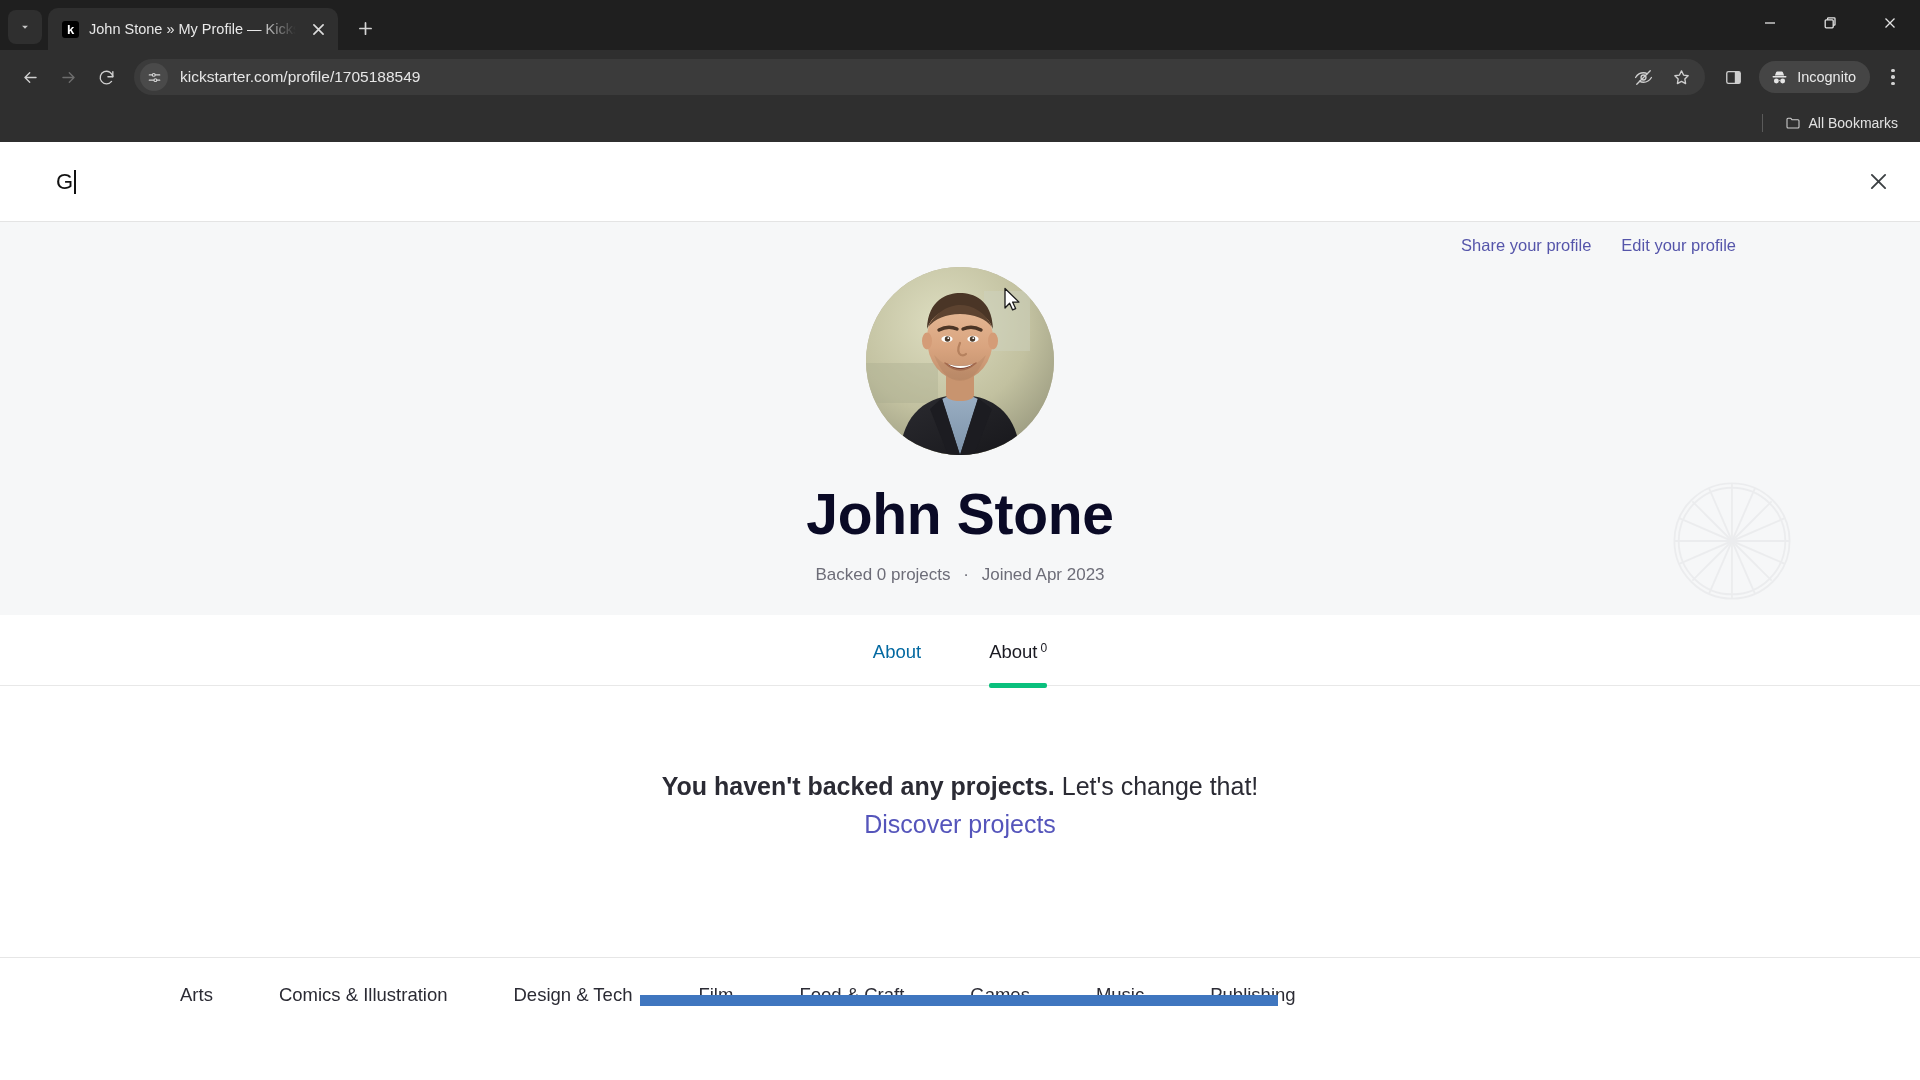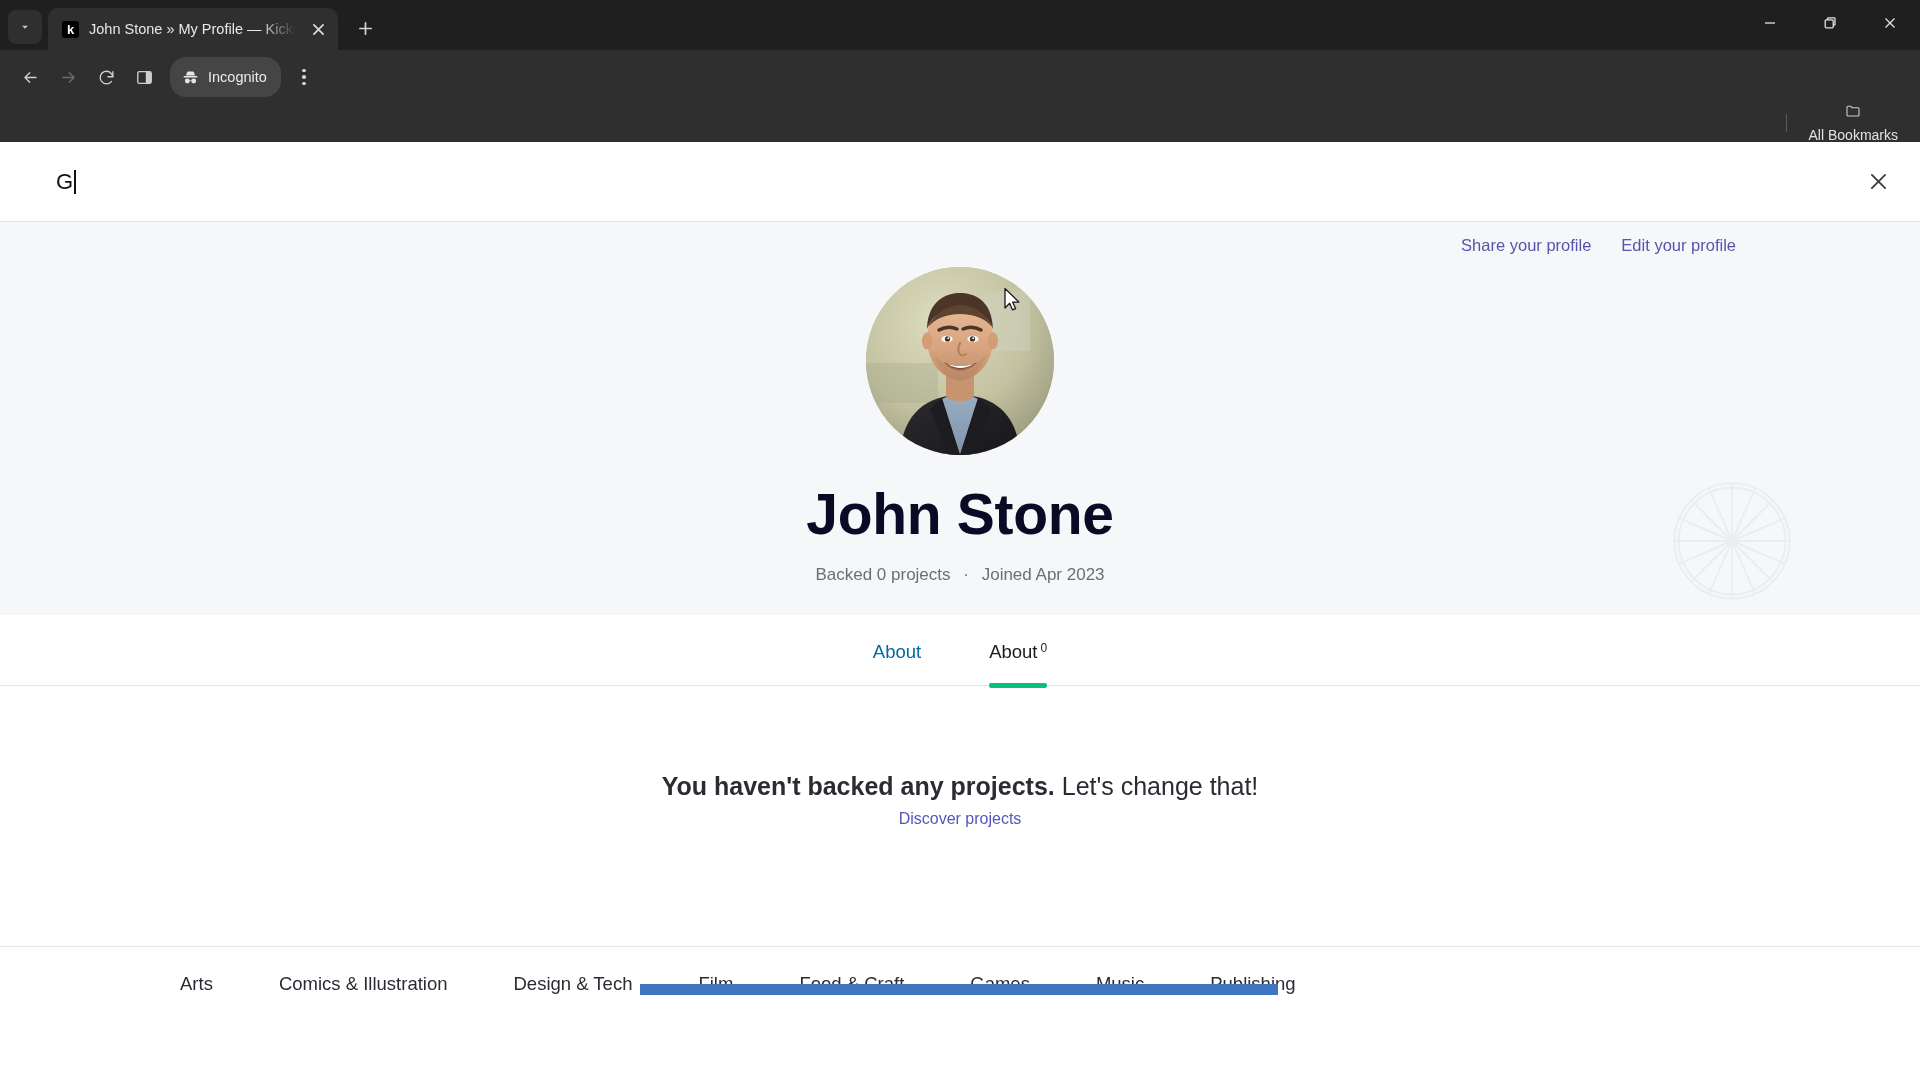--- a/index.html
+++ b/index.html
@@ -88,21 +88,21 @@
     display: flex; align-items: center; justify-content: center; flex-shrink: 0;
   }
   .omni-icon svg { width: 15px; height: 15px; stroke: #d6d6d6; stroke-width: 1.5; fill: none; }
   .omni-url {
     color: #e6e6e6; font-size: 15.5px; margin-left: 12px;
     white-space: nowrap; overflow: hidden;
   }
   .omni-right { margin-left: auto; display: flex; align-items: center; gap: 2px; }
 
   .incognito-pill {
-    height: 40px; background: #454545; border-radius: 16px;
+    height: 32px; background: #454545; border-radius: 16px;
     display: flex; align-items: center; gap: 8px; padding: 0 14px 0 11px;
     margin-left: 6px; cursor: pointer; flex-shrink: 0;
   }
   .incognito-pill span { color: #eaeaea; font-size: 14.5px; white-space: nowrap; }
   .incognito-pill svg { width: 19px; height: 19px; fill: #e6e6e6; }
 
   .menu-dots {
     width: 34px; height: 34px; display: flex; flex-direction: column;
     align-items: center; justify-content: center; gap: 3px; cursor: pointer;
     margin-left: 4px; flex-shrink: 0;
@@ -110,21 +110,21 @@
   .menu-dots i { width: 3.5px; height: 3.5px; border-radius: 50%; background: #d2d2d2; display: block; }
 
   .bookmarkbar {
     height: 38px; background: #2f2f2f;
     display: flex; align-items: center; justify-content: flex-end;
     padding-right: 14px; gap: 0;
   }
   .bm-sep { width: 1px; height: 18px; background: #5a5a5a; margin-right: 14px; }
   .bm-all {
     display: flex; align-items: center; gap: 8px; cursor: pointer;
-    padding: 4px 8px; border-radius: 5px; flex-direction: column;
+    padding: 4px 8px; border-radius: 5px;
   }
   .bm-all svg { width: 16px; height: 16px; stroke: #cfcfcf; stroke-width: 1.6; fill: none; }
   .bm-all span { color: #e2e2e2; font-size: 14px; }
 
   
   .findbar {
     height: 80px; background: #ffffff;
     display: flex; align-items: center;
     border-bottom: 1px solid #e4e4e4;
     padding: 0 24px 0 56px;
@@ -200,21 +200,21 @@
   .ptab.active::after {
     content: ""; position: absolute; left: 0; right: 0; bottom: -3px;
     height: 5px; background: #0ac07d; border-radius: 2px;
   }
 
   .empty-state { text-align: center; padding: 82px 0 0; }
   .empty-line { font-size: 25px; color: #2b2b34; line-height: 1.45; }
   .empty-line b { font-weight: bold; }
   .empty-link {
     display: inline-block; margin-top: 6px;
-    font-size: 16px; color: #5555bb; text-decoration: none; cursor: pointer;
+    font-size: 25px; color: #5555bb; text-decoration: none; cursor: pointer;
   }
 
   .footer {
     border-top: 1px solid #e6e6e6; margin-top: 118px;
     padding: 26px 0 0 180px;
   }
   .footer-cats { display: flex; gap: 10px; }
   .footer-cats a {
     color: #2b2b34; font-size: 18.5px; text-decoration: none;
     margin-right: 56px; cursor: pointer; white-space: nowrap;
@@ -286,20 +286,44 @@
           <path d="M5 12h14M13 6l6 6-6 6" stroke-linecap="round" stroke-linejoin="round"></path>
         </svg>
     </div>
     <div class="tb-btn">
       <svg viewBox="0 0 24 24">
           <path d="M20 11a8 8 0 1 0-1.6 6" stroke-linecap="round"></path>
           <path d="M20 4.5V11h-6.2" stroke-linecap="round" stroke-linejoin="round"></path>
         </svg>
     </div>
 
+    <div class="omnibox">
+      <div class="omni-icon">
+        <svg viewBox="0 0 20 20">
+          <path d="M3 6.5h4M11 6.5h6M3 13.5h6M13 13.5h4" stroke-linecap="round"></path>
+          <circle cx="9" cy="6.5" r="1.9"></circle>
+            <circle cx="11.2" cy="13.5" r="1.9"></circle>
+        </svg>
+      </div>
+      <div class="omni-url">kickstarter.com/profile/1705188549</div>
+      <div class="omni-right">
+        <div class="tb-btn">
+          <svg viewBox="0 0 24 24">
+              <path d="M2 12s3.6-6 10-6c1.9 0 3.5.5 4.9 1.3M22 12s-3.6 6-10 6c-2 0-3.7-.6-5.1-1.4" stroke-linecap="round"></path>
+              <circle cx="12" cy="12" r="3.1"></circle>
+              <path d="M3.5 20.5L20.5 3.5" stroke-linecap="round"></path>
+            </svg>
+        </div>
+        <div class="tb-btn">
+          <svg viewBox="0 0 24 24">
+              <path d="M12 3.6l2.6 5.3 5.8.85-4.2 4.1 1 5.8-5.2-2.74-5.2 2.74 1-5.8-4.2-4.1 5.8-.85z" stroke-linejoin="round"></path>
+            </svg>
+        </div>
+      </div>
+    </div>
 
     <div class="tb-btn">
       <svg viewBox="0 0 24 24">
           <rect x="3.5" y="4.5" width="17" height="15" rx="2.2"></rect>
           <path d="M14.5 4.5v15"></path>
           <rect x="14.5" y="4.5" width="6" height="15" rx="2.2" fill="#cfcfcf" stroke="none"></rect>
         </svg>
     </div>
 
     <div class="incognito-pill">

